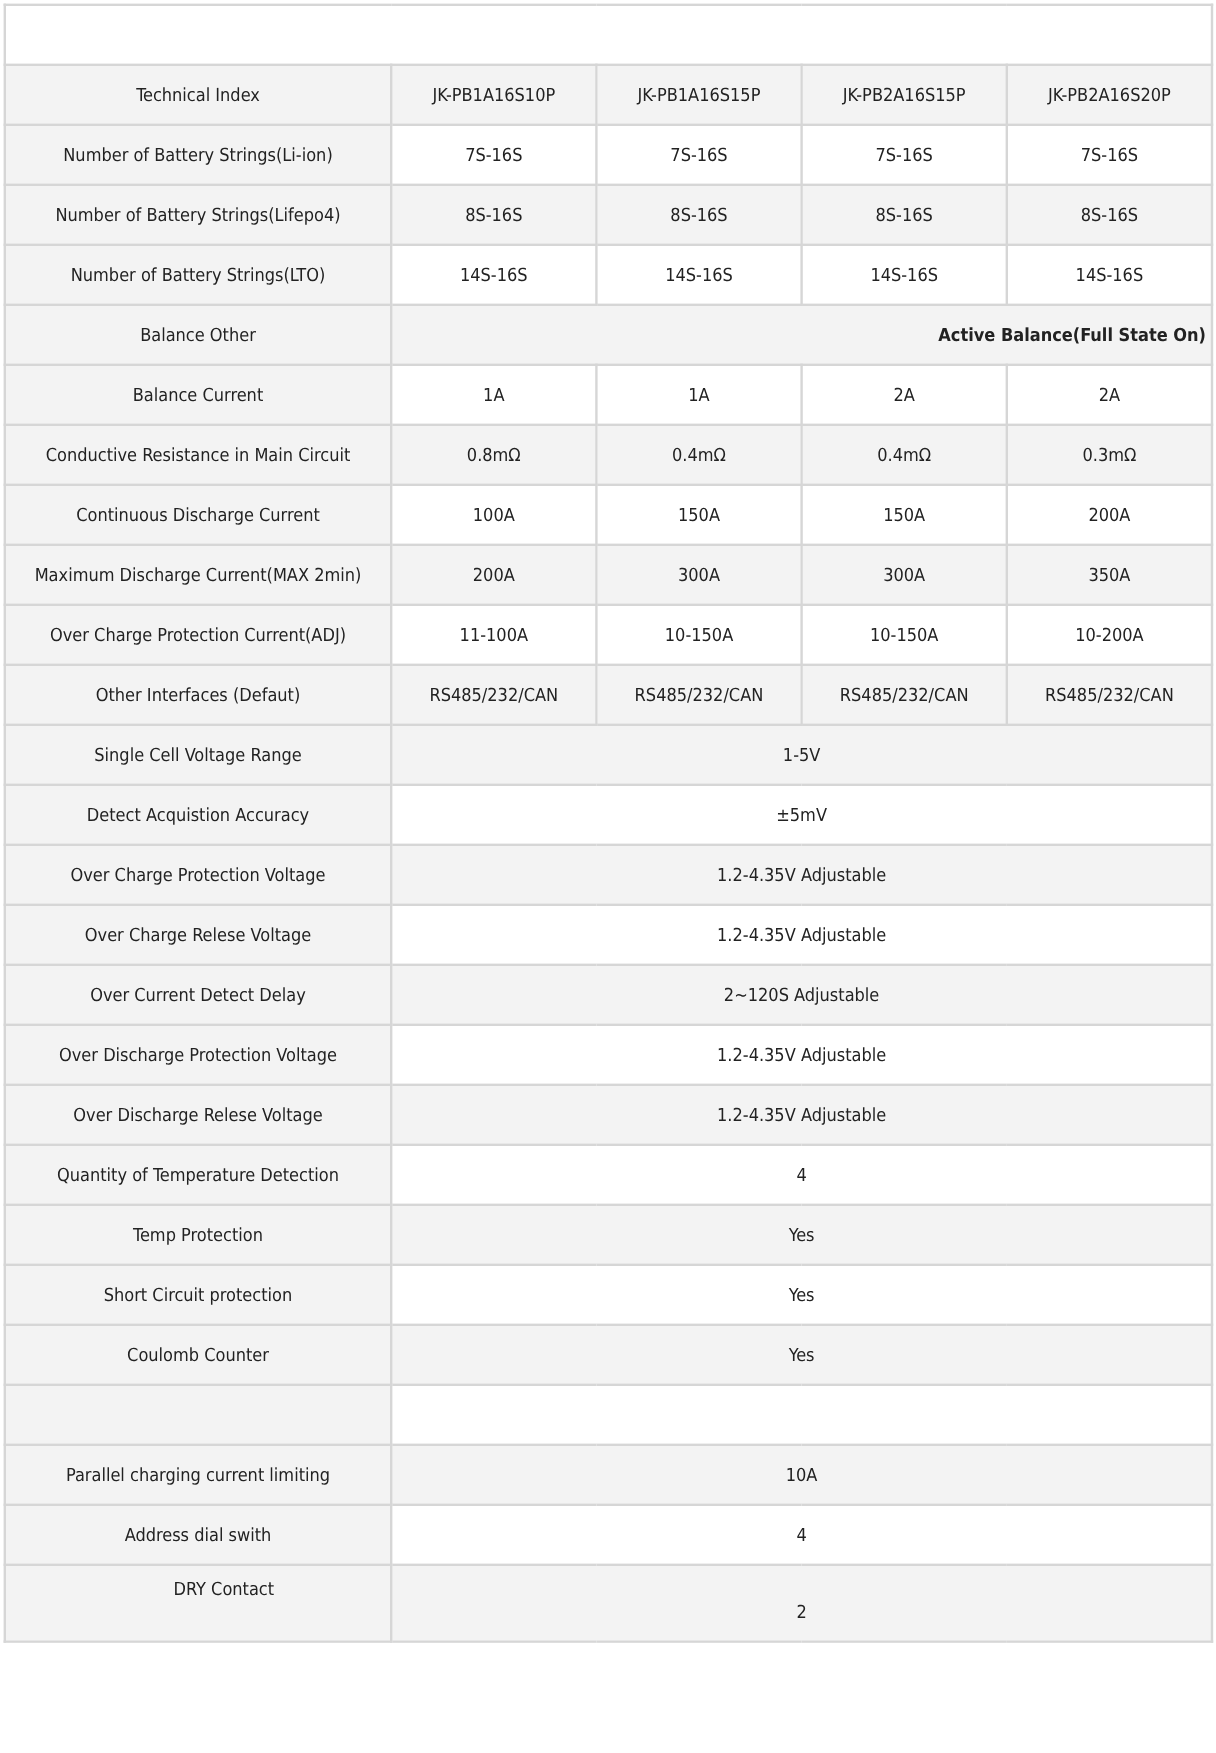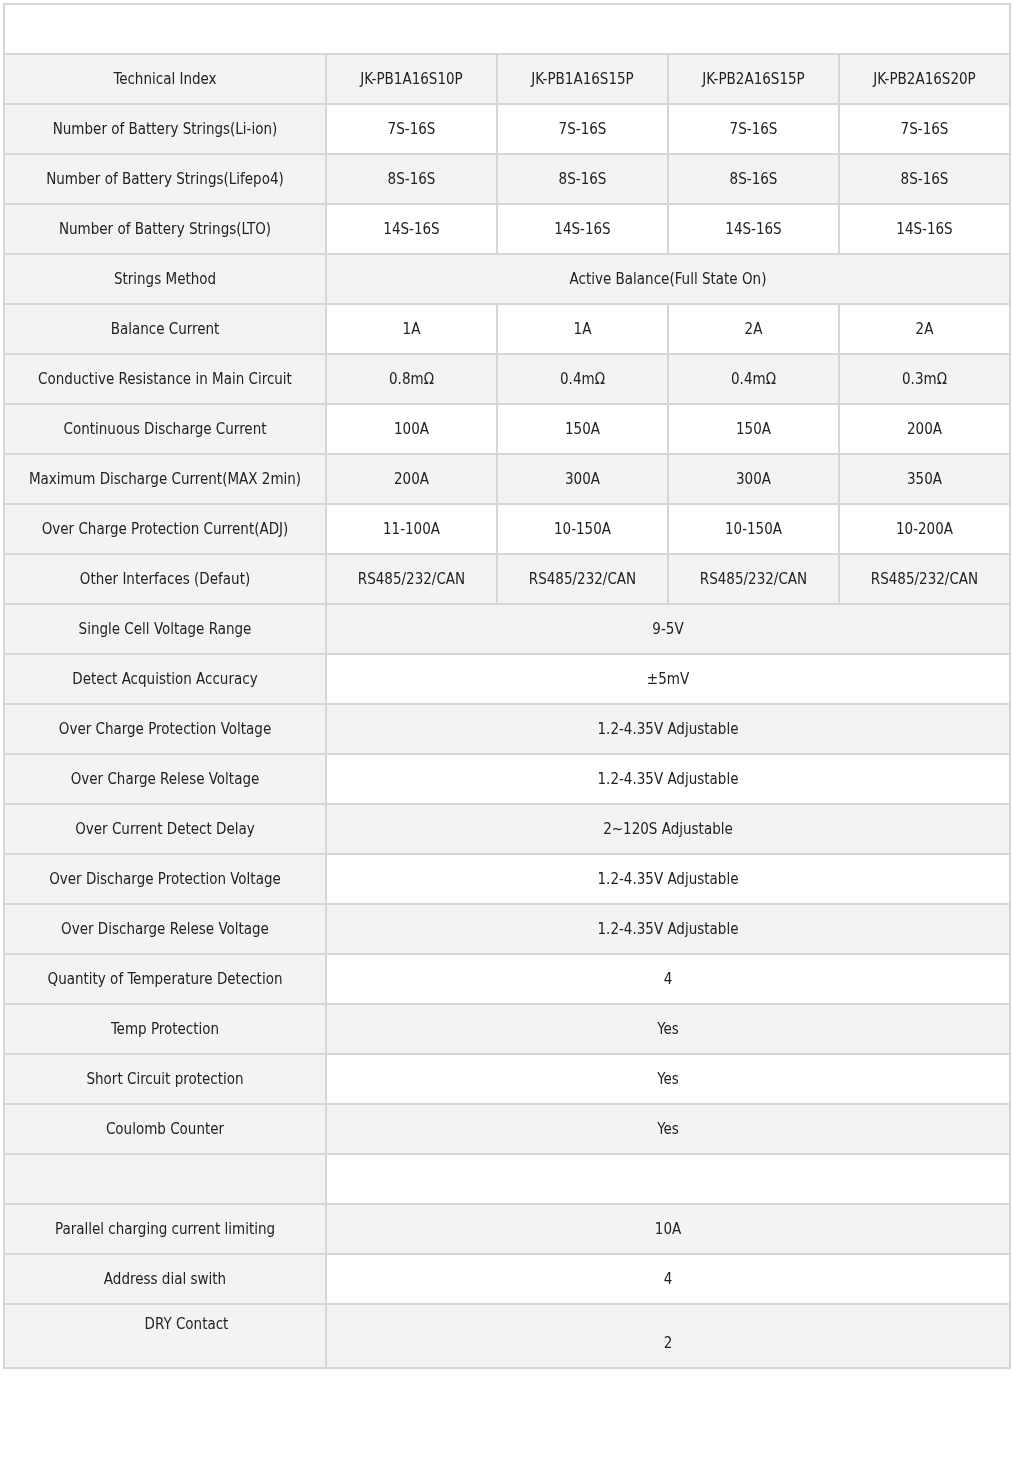--- a/index.html
+++ b/index.html
@@ -21,21 +21,21 @@
     padding: 0 4px;
     white-space: nowrap;
     overflow: hidden;
   }
   .spec-table tr.top-row td { height: 48px; background: #ffffff; }
   .spec-table td.label { background: #f3f3f3; }
   .spec-table tr.gray td { background: #f3f3f3; }
   .spec-table tr.white td.val { background: #ffffff; }
   .spec-table tr.header td { font-weight: normal; }
   .spec-table tr.header td.label { font-weight: normal; }
-  .spec-table td.bold { font-weight: normal; }
+  .spec-table td.bold { font-weight: bold; text-align: right; }
   .spec-table tr.last td.label { vertical-align: top; padding-top: 10px; padding-left: 47px; }
   .spec-table tr.last td.val { padding-top: 14px; }
   col.c0 { width: 322px; }
   col.cx { width: 171px; }
 </style>
 </head>
 <body>
 
 <table class="spec-table">
   <colgroup>
@@ -72,21 +72,21 @@
       <td class="val">8S-16S</td>
     </tr>
     <tr class="white">
       <td class="label">Number of Battery Strings(LTO)</td>
       <td class="val">14S-16S</td>
       <td class="val">14S-16S</td>
       <td class="val">14S-16S</td>
       <td class="val">14S-16S</td>
     </tr>
     <tr class="gray">
-      <td class="label">Strings Method</td>
+      <td class="label">Balance Other</td>
       <td class="val bold" colspan="4">Active Balance(Full State On)</td>
     </tr>
     <tr class="white">
       <td class="label">Balance Current</td>
       <td class="val">1A</td>
       <td class="val">1A</td>
       <td class="val">2A</td>
       <td class="val">2A</td>
     </tr>
     <tr class="gray">
@@ -119,21 +119,21 @@
     </tr>
     <tr class="gray">
       <td class="label">Other Interfaces (Defaut)</td>
       <td class="val">RS485/232/CAN</td>
       <td class="val">RS485/232/CAN</td>
       <td class="val">RS485/232/CAN</td>
       <td class="val">RS485/232/CAN</td>
     </tr>
     <tr class="gray">
       <td class="label">Single Cell Voltage Range</td>
-      <td class="val" colspan="4">9-5V</td>
+      <td class="val" colspan="4">1-5V</td>
     </tr>
     <tr class="white">
       <td class="label">Detect Acquistion Accuracy</td>
       <td class="val" colspan="4">±5mV</td>
     </tr>
     <tr class="gray">
       <td class="label">Over Charge Protection Voltage</td>
       <td class="val" colspan="4">1.2-4.35V Adjustable</td>
     </tr>
     <tr class="white">

